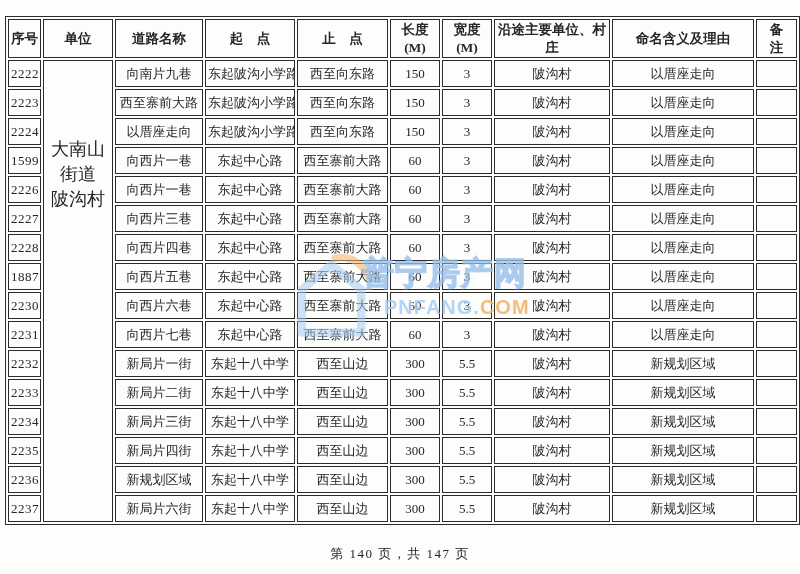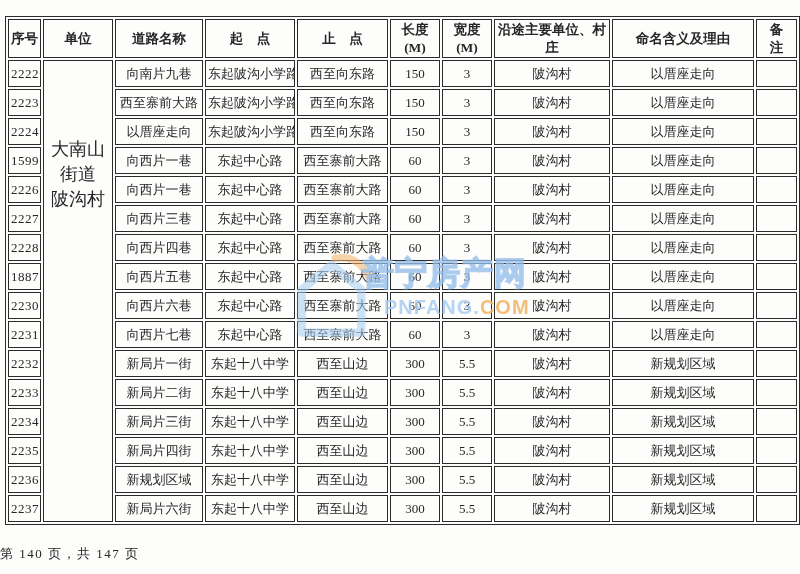--- a/index.html
+++ b/index.html
@@ -45,20 +45,21 @@
   }
   .unit-text{
     margin-top:76px;
     font-size:18px;
     line-height:25px;
     white-space:pre-line;
   }
   .footer{
     position:absolute;
     left:0;top:545px;width:100%;
+    text-align:center;
     font-size:13px;
     letter-spacing:1.5px;
   }
   
   .watermark{
     position:absolute;left:0;top:0;width:100%;height:100%;
     pointer-events:none;
     z-index:5;
   }
   .wm-logo{

